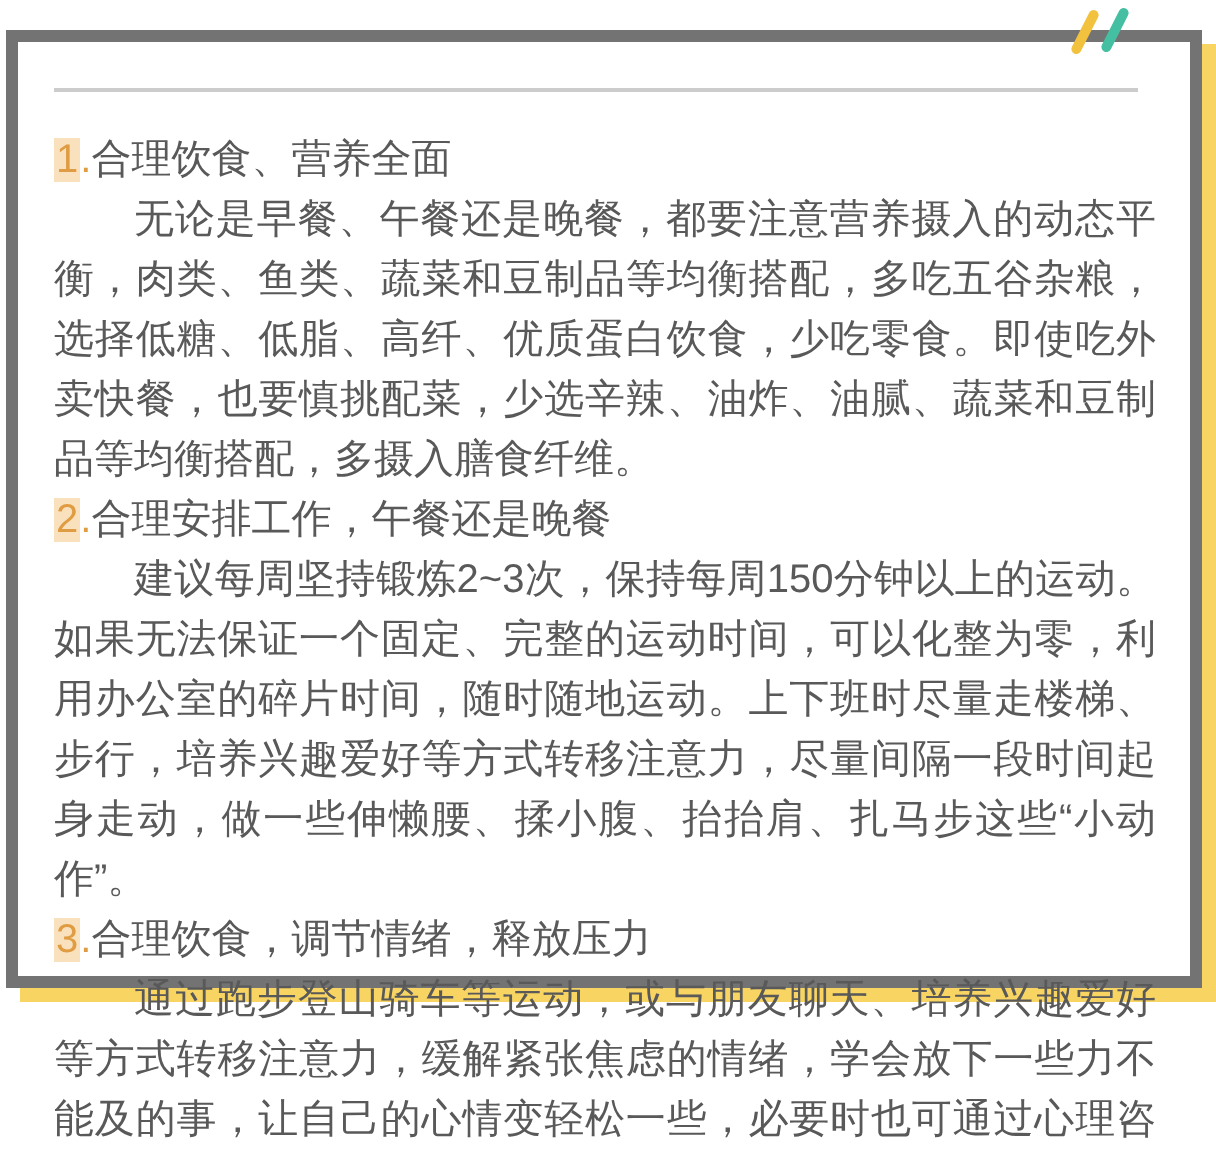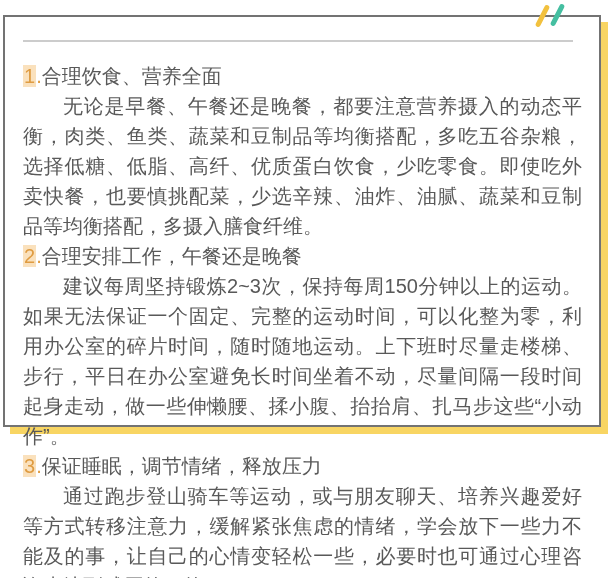--- a/index.html
+++ b/index.html
@@ -12,24 +12,24 @@
     height: 578px;
     position: relative;
     overflow: hidden;
     font-family: "Liberation Sans", "DejaVu Sans", sans-serif;
   }
   .card {
     position: absolute;
     left: 3px;
     top: 15px;
     width: 598px;
-    height: 412px;
+    height: 479px;
     box-sizing: border-box;
     background: #ffffff;
-    border: 2px solid #737373;
+    border: 6px solid #737373;
     box-shadow: 7px 7px 0 0 #f8d563;
   }
   .slash-icon {
     position: absolute;
     top: 2px;
     right: 40px;
     width: 32px;
     height: 28px;
     z-index: 5;
   }
@@ -98,23 +98,23 @@
   <div class="rule"></div>
   <div class="content">
 
     <section>
       <h2><span class="num">1</span><span class="dot">.</span><span>合理饮食、营养全面</span></h2>
       <p class="indent">无论是早餐、午餐还是晚餐，都要注意营养摄入的动态平衡，肉类、鱼类、蔬菜和豆制品等均衡搭配，多吃五谷杂粮，选择低糖、低脂、高纤、优质蛋白饮食，少吃零食。即使吃外卖快餐，也要慎挑配菜，少选辛辣、油炸、油腻、蔬菜和豆制品等均衡搭配，多摄入膳食纤维。</p>
     </section>
 
     <section>
       <h2><span class="num">2</span><span class="dot">.</span><span>合理安排工作，午餐还是晚餐</span></h2>
-      <p class="indent">建议每周坚持锻炼2~3次，保持每周150分钟以上的运动。如果无法保证一个固定、完整的运动时间，可以化整为零，利用办公室的碎片时间，随时随地运动。上下班时尽量走楼梯、步行，平日在办公室避免长时间坐着不动，尽量间隔一段时间起身走动，做一些伸懒腰、揉小腹、抬抬肩、扎马步这些“小动作”。</p>
+      <p class="indent">建议每周坚持锻炼2~3次，保持每周150分钟以上的运动。如果无法保证一个固定、完整的运动时间，可以化整为零，利用办公室的碎片时间，随时随地运动。上下班时尽量走楼梯、步行，培养兴趣爱好等方式转移注意力，尽量间隔一段时间起身走动，做一些伸懒腰、揉小腹、抬抬肩、扎马步这些“小动作”。</p>
     </section>
 
     <section>
-      <h2><span class="num">3</span><span class="dot">.</span><span>保证睡眠，调节情绪，释放压力</span></h2>
+      <h2><span class="num">3</span><span class="dot">.</span><span>合理饮食，调节情绪，释放压力</span></h2>
       <p class="indent">通过跑步登山骑车等运动，或与朋友聊天、培养兴趣爱好等方式转移注意力，缓解紧张焦虑的情绪，学会放下一些力不能及的事，让自己的心情变轻松一些，必要时也可通过心理咨询来达到减压的目的。</p>
 
     </section>
 
   </div>
 </div>
 
 </body></html>

